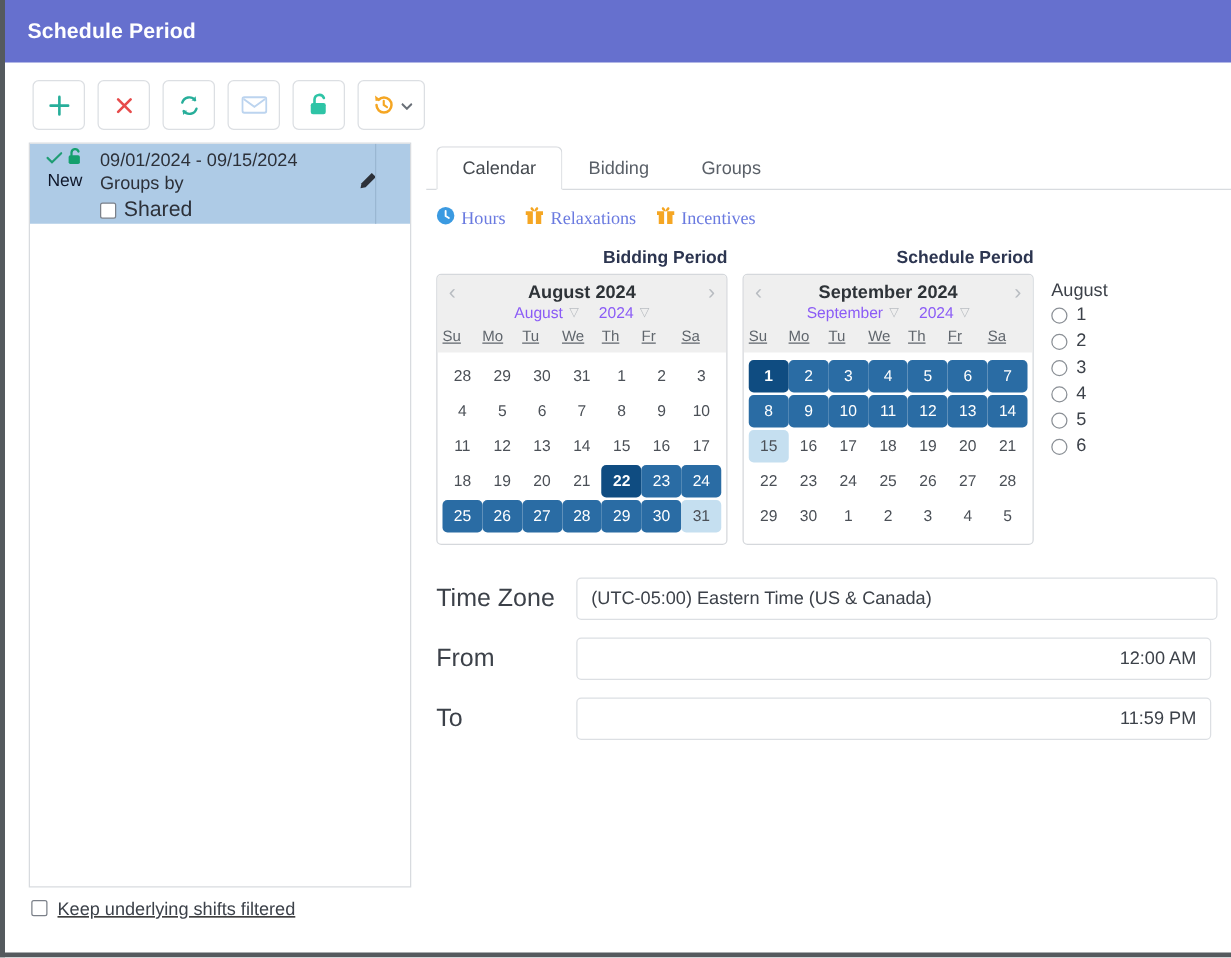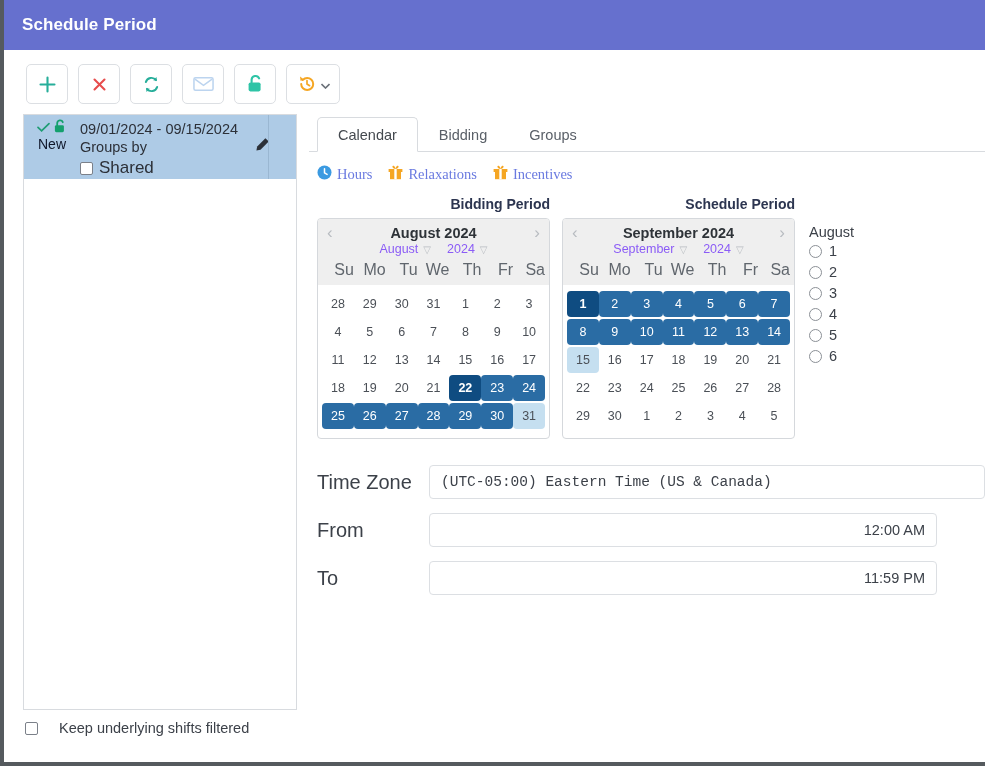--- a/index.html
+++ b/index.html
@@ -131,22 +131,22 @@
   .cal-top { background:#efefef; padding: 5px 0 2px 0; }
   .cal-nav { display:flex; align-items:center; justify-content:space-between; padding: 0 9px; }
   .cal-title { font-size: 14.5px; font-weight: bold; color:#2e3338; }
   .chev { color:#b8bcc1; font-size: 17px; cursor: pointer; line-height:1; }
   .cal-sel { display:flex; justify-content:center; gap: 16px; padding: 1px 0 4px 0; }
   .selbox { display:flex; align-items:center; gap:5px; cursor:pointer; }
   .selbox .t { font-size: 12.5px; color: #8b5cf6; }
   .selbox .dn { color:#b8bcc1; font-size:10px; }
   .dow-row { display:flex; padding: 1px 4px 4px 4px; }
   .dow {
-    width: 32px; text-align:right;
-    font-size: 16px; color: #60666d;
+    width: 32px; text-align:left;
+    font-size: 12px; color: #60666d; text-decoration: underline;
   }
   .weeks { padding: 6px 4px 7px 4px; }
   .wrow { display:flex; }
   .day {
     width: 32px; height: 26px;
     display:flex; align-items:center; justify-content:center;
     font-size: 12.5px; color:#4b5057;
     border-radius: 4px;
     margin-bottom: 2px;
     cursor: pointer;
@@ -170,24 +170,24 @@
   .finput {
     height: 34px;
     border: 1px solid #dcdfe3;
     border-radius: 4px;
     background: #ffffff;
     display:flex; align-items:center;
     padding: 0 11px;
     font-size: 14.5px;
     color: #3c4149;
   }
-  .finput.tz { width: 556px; font-family: Liberation Mono, monospace; }
+  .finput.tz { width: 513px; }
   .finput.time { width: 508px; justify-content: flex-end; }
   
-  .footer { padding: 10px 0 0 21px; display:flex; align-items:center; gap: 21px; }
+  .footer { padding: 10px 0 0 21px; display:flex; gap: 8px; text-decoration: underline; }
   .footer span { font-size: 14.5px; color:#3c4149; }
 </style>
 </head>
 <body>
 
 <div class="window">
 
   <div class="titlebar">
     <div class="title">Schedule Period</div>
   </div>

